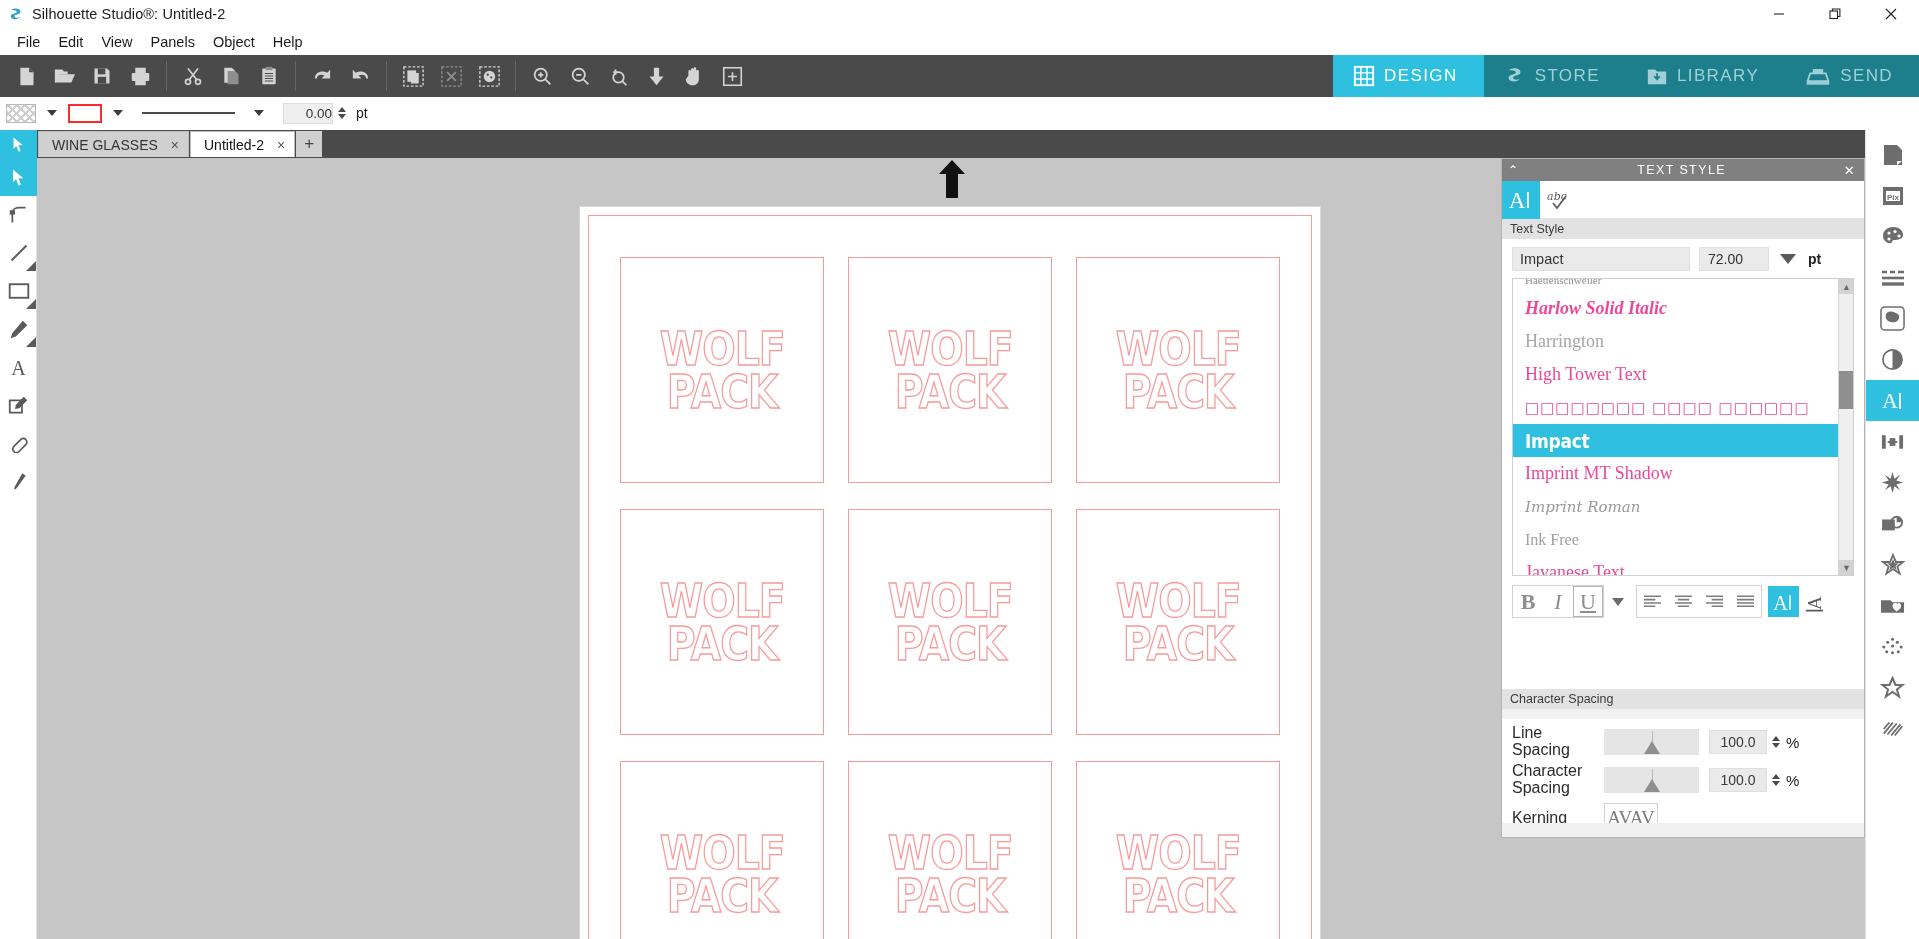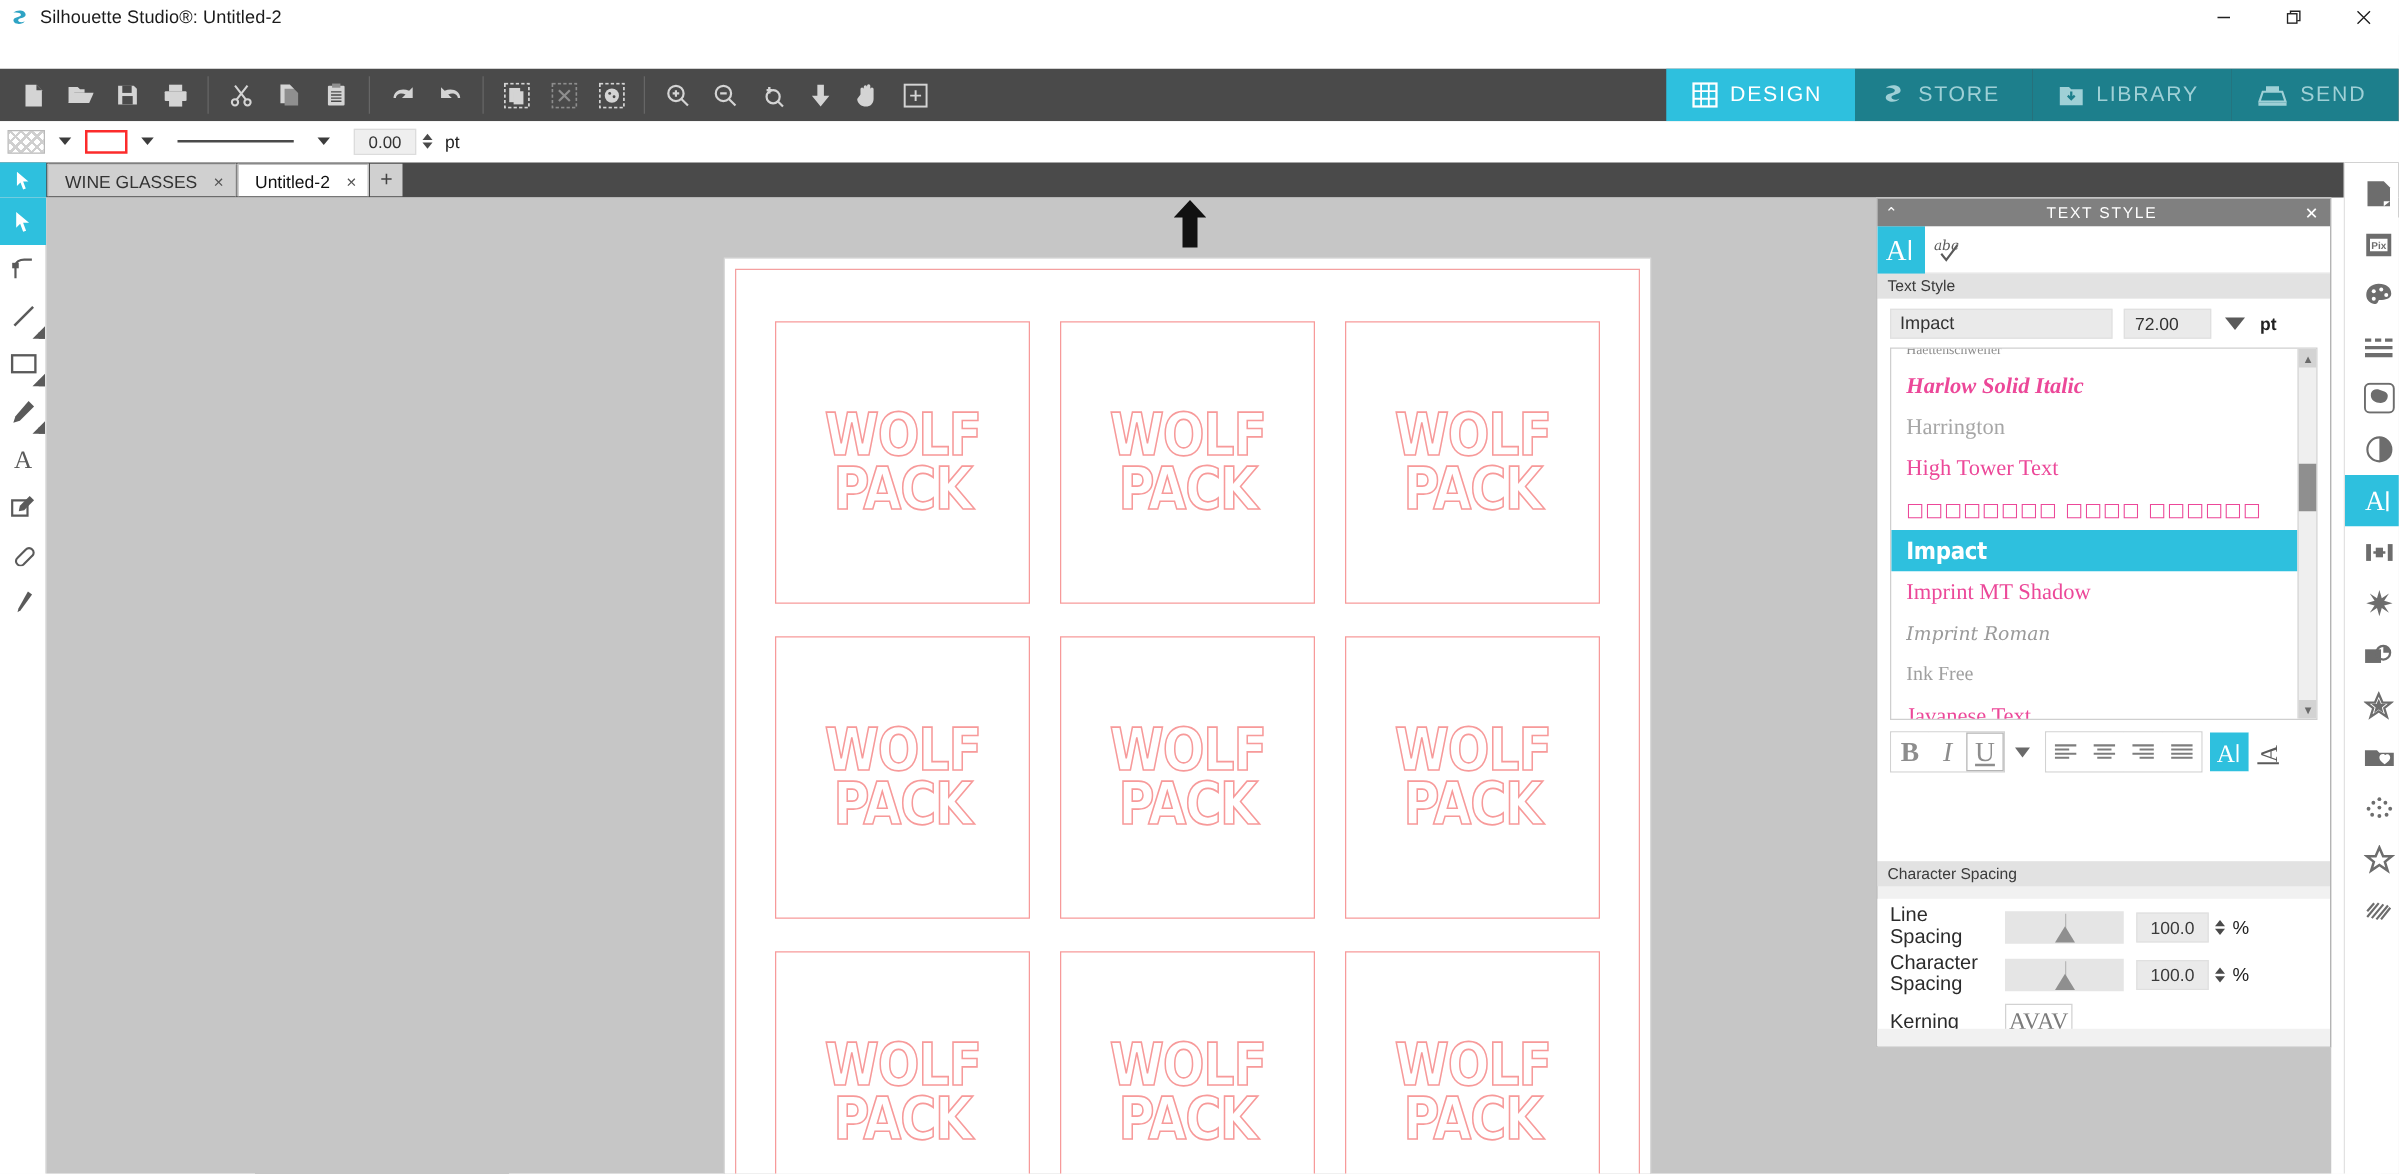--- a/index.html
+++ b/index.html
@@ -75,21 +75,21 @@
   }
   .caret-dn {
     width: 0; height: 0; border-left: 5px solid transparent;
     border-right: 5px solid transparent; border-top: 6px solid #3c3c3c;
     margin: 0 11px;
   }
   .sb-swatch-line { width: 34px; height: 19px; border: 2px solid #fc2b2b; background: #fff; }
   .sb-linepreview { width: 93px; height: 0; border-top: 2px solid #4a4a4a; margin: 0 8px; }
   .sb-num {
     width: 50px; height: 21px; background: #efefef; border: 1px solid #dcdcdc;
-    font-size: 13.5px; color: #333; text-align: center; line-height: 20px;
+    font-size: 13.5px; color: #333; text-align: right; line-height: 20px;
     margin-left: 8px;
   }
   .spinner { display: flex; flex-direction: column; margin-left: 5px; gap: 2px; }
   .sp-up, .sp-dn { width: 0; height: 0; border-left: 4px solid transparent; border-right: 4px solid transparent; }
   .sp-up { border-bottom: 5px solid #4a4a4a; }
   .sp-dn { border-top: 5px solid #4a4a4a; }
   .sb-unit { font-size: 14px; color: #222; margin-left: 10px; }
 
   
   .doctabs {
@@ -173,23 +173,23 @@
     position: absolute; top: 16px; left: 1px; width: 12px; height: 420px;
     background: #a6a6a6;
   }
   .vscroll .arrow-up {
     position: absolute; top: 0; left: 0; width: 14px; height: 16px;
     background: #4a4a4a; display: flex; align-items: center; justify-content: center;
   }
 
   
   .rightrail {
-    position: absolute; right: 0; top: 130px; width: 44px; height: 809px;
+    position: absolute; right: 0; top: 130px; width: 54px; height: 809px;
     background: #ffffff; border-left: 1px solid #e2e2e2;
-    display: flex; flex-direction: column; align-items: flex-start; padding-top: 4px;
+    display: flex; flex-direction: column; align-items: center; padding-top: 4px;
   }
   .rt {
     width: 54px; height: 41px; display: flex; align-items: center;
     justify-content: center; color: #6d6d6d;
   }
   .rt.active { background: #2ec0de; color: #ffffff; }
 
   
   .panel {
     position: absolute; left: 1501px; top: 158px; width: 364px; height: 680px;
@@ -339,20 +339,28 @@
         </svg>
       </div>
       <div class="win-btn close">
         <svg width="12" height="12" viewBox="0 0 12 12">
           <path d="M1 1l10 10M11 1L1 11" stroke="currentColor" stroke-width="1.1"></path>
         </svg>
       </div>
     </div>
   </div>
 
+  <div class="menubar">
+    <div class="menu-item">File</div>
+    <div class="menu-item">Edit</div>
+    <div class="menu-item">View</div>
+    <div class="menu-item">Panels</div>
+    <div class="menu-item">Object</div>
+    <div class="menu-item">Help</div>
+  </div>
 
   <div class="toolbar">
     <div class="tb-group">
       <div class="tb-btn">
         <svg width="21" height="21" viewBox="0 0 24 24">
             <path d="M5 2h10l5 5v15H5z" fill="currentColor"></path>
             <path d="M15 2v5h5" fill="#4a4a4a"></path>
           </svg>
       </div>
       <div class="tb-btn">

